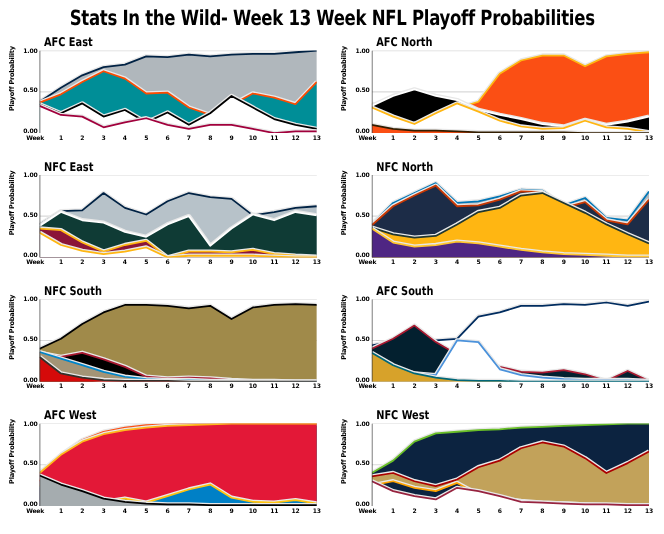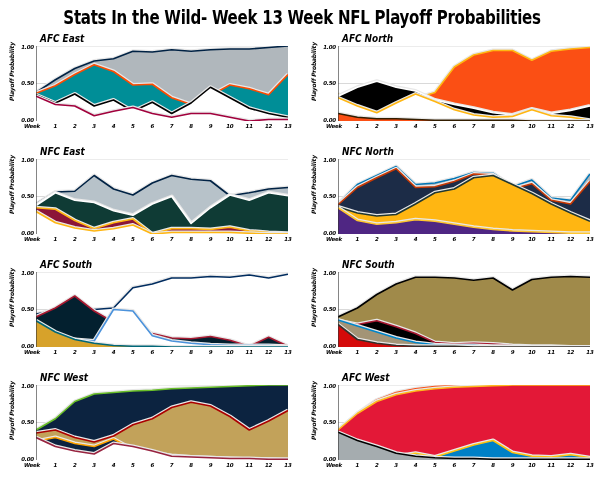--- a/index.html
+++ b/index.html
@@ -11,21 +11,21 @@
   #page-title{
     width:604px;text-align:center;
     font-size:19px;font-weight:bold;letter-spacing:-0.3px;
     color:#000;padding-top:5px;height:25px;line-height:25px;
     white-space:nowrap;
     font-family:"DejaVu Sans Condensed","DejaVu Sans",sans-serif;
     transform:scaleX(0.88);transform-origin:center center;
   }
   #grid{
     position:absolute;top:30px;left:0;width:560px;height:455px;
-    display:grid;grid-template-columns:302px 302px;grid-template-rows:113px 113px 113px 116px;font-style:italic;
+    display:grid;grid-template-columns:302px 302px;grid-template-rows:113px 113px 113px 116px;
   }
   .panel{position:relative;}
   .panel-title{
     position:absolute;left:40px;top:2px;
     font-size:11px;font-weight:bold;color:#000;
     font-family:"DejaVu Sans Condensed","DejaVu Sans",sans-serif;
     transform:scaleX(0.9);transform-origin:left center;white-space:nowrap;
   }
   .ylabel{
     position:absolute;left:-22px;top:38px;width:66px;
@@ -255,20 +255,71 @@
         <div class="xtick" style="left: 163.692px;">7</div>
         <div class="xtick" style="left: 183.077px;">8</div>
         <div class="xtick" style="left: 202.462px;">9</div>
         <div class="xtick" style="left: 221.846px;">10</div>
         <div class="xtick" style="left: 241.231px;">11</div>
         <div class="xtick" style="left: 260.615px;">12</div>
         <div class="xtick" style="left: 280px;">13</div>
       </div>
     </div>
     <div class="panel">
+      <div class="panel-title">NFC South</div>
+      <div class="ylabel">Playoff Probability</div>
+      <div class="ytick yt-100">1.00</div>
+      <div class="ytick yt-050">0.50</div>
+      <div class="ytick yt-000">0.00</div>
+      <div class="plotwrap">
+        <svg class="svgplot" viewBox="0 0 252 75" preserveAspectRatio="none">
+          <line x1="0" x2="266" y1="0" y2="0" stroke="#d9d9d9" stroke-width="1"></line>
+          <line x1="0" x2="266" y1="37.5" y2="37.5" stroke="#d9d9d9" stroke-width="1"></line>
+          <line x1="0" x2="266" y1="75" y2="75" stroke="#555" stroke-width="1.2"></line>
+          <g>
+            <polyline points="0.00,45.00 19.38,36.00 38.77,22.50 58.15,12.00 77.54,5.25 96.92,5.25 116.31,6.00 135.69,8.25 155.08,6.00 174.46,18.00 193.85,7.50 213.23,5.25 232.62,4.50 252.00,5.25" fill="none" stroke="#e8e8e8" stroke-width="4" stroke-linejoin="round"></polyline>
+            <path d="M 0.00,75 L 0.00,45.00 L 19.38,36.00 L 38.77,22.50 L 58.15,12.00 L 77.54,5.25 L 96.92,5.25 L 116.31,6.00 L 135.69,8.25 L 155.08,6.00 L 174.46,18.00 L 193.85,7.50 L 213.23,5.25 L 232.62,4.50 L 252.00,5.25 L 252.00,75 Z" fill="#A08A4A"></path>
+            <polyline points="0.00,45.00 19.38,36.00 38.77,22.50 58.15,12.00 77.54,5.25 96.92,5.25 116.31,6.00 135.69,8.25 155.08,6.00 174.46,18.00 193.85,7.50 213.23,5.25 232.62,4.50 252.00,5.25" fill="none" stroke="#000000" stroke-width="1.6" stroke-linejoin="round"></polyline>
+          </g>
+          <g>
+            <polyline points="0.00,48.75 19.38,52.50 38.77,48.75 58.15,54.75 77.54,61.50 96.92,70.50 116.31,72.00 135.69,71.25 155.08,72.00 174.46,73.50 193.85,74.25 213.23,74.25 232.62,75.00 252.00,75.00" fill="none" stroke="#e8e8e8" stroke-width="4" stroke-linejoin="round"></polyline>
+            <path d="M 0.00,75 L 0.00,48.75 L 19.38,52.50 L 38.77,48.75 L 58.15,54.75 L 77.54,61.50 L 96.92,70.50 L 116.31,72.00 L 135.69,71.25 L 155.08,72.00 L 174.46,73.50 L 193.85,74.25 L 213.23,74.25 L 232.62,75.00 L 252.00,75.00 L 252.00,75 Z" fill="#000000"></path>
+            <polyline points="0.00,48.75 19.38,52.50 38.77,48.75 58.15,54.75 77.54,61.50 96.92,70.50 116.31,72.00 135.69,71.25 155.08,72.00 174.46,73.50 193.85,74.25 213.23,74.25 232.62,75.00 252.00,75.00" fill="none" stroke="#A71930" stroke-width="1.6" stroke-linejoin="round"></polyline>
+          </g>
+          <g>
+            <polyline points="0.00,48.00 19.38,54.00 38.77,60.00 58.15,66.00 77.54,70.50 96.92,72.75 116.31,73.50 135.69,73.50 155.08,74.25 174.46,74.25 193.85,75.00 213.23,75.00 232.62,75.00 252.00,75.00" fill="none" stroke="#e8e8e8" stroke-width="4" stroke-linejoin="round"></polyline>
+            <path d="M 0.00,75 L 0.00,48.00 L 19.38,54.00 L 38.77,60.00 L 58.15,66.00 L 77.54,70.50 L 96.92,72.75 L 116.31,73.50 L 135.69,73.50 L 155.08,74.25 L 174.46,74.25 L 193.85,75.00 L 213.23,75.00 L 232.62,75.00 L 252.00,75.00 L 252.00,75 Z" fill="#A39476"></path>
+            <polyline points="0.00,48.00 19.38,54.00 38.77,60.00 58.15,66.00 77.54,70.50 96.92,72.75 116.31,73.50 135.69,73.50 155.08,74.25 174.46,74.25 193.85,75.00 213.23,75.00 232.62,75.00 252.00,75.00" fill="none" stroke="#0085CA" stroke-width="1.6" stroke-linejoin="round"></polyline>
+          </g>
+          <g>
+            <polyline points="0.00,52.50 19.38,67.50 38.77,71.25 58.15,73.50 77.54,74.25 96.92,74.25 116.31,74.25 135.69,75.00 155.08,75.00 174.46,75.00 193.85,75.00 213.23,75.00 232.62,75.00 252.00,75.00" fill="none" stroke="#e8e8e8" stroke-width="4" stroke-linejoin="round"></polyline>
+            <path d="M 0.00,75 L 0.00,52.50 L 19.38,67.50 L 38.77,71.25 L 58.15,73.50 L 77.54,74.25 L 96.92,74.25 L 116.31,74.25 L 135.69,75.00 L 155.08,75.00 L 174.46,75.00 L 193.85,75.00 L 213.23,75.00 L 232.62,75.00 L 252.00,75.00 L 252.00,75 Z" fill="#D50A0A"></path>
+            <polyline points="0.00,52.50 19.38,67.50 38.77,71.25 58.15,73.50 77.54,74.25 96.92,74.25 116.31,74.25 135.69,75.00 155.08,75.00 174.46,75.00 193.85,75.00 213.23,75.00 232.62,75.00 252.00,75.00" fill="none" stroke="#34302B" stroke-width="1.6" stroke-linejoin="round"></polyline>
+          </g>
+          <line x1="0" x2="0" y1="0" y2="75" stroke="#333" stroke-width="1.2"></line>
+        </svg>
+      </div>
+      <div class="xaxis">
+        <div class="xtick xweek">Week</div>
+        <div class="xtick" style="left: 47.3846px;">1</div>
+        <div class="xtick" style="left: 66.7692px;">2</div>
+        <div class="xtick" style="left: 86.1538px;">3</div>
+        <div class="xtick" style="left: 105.538px;">4</div>
+        <div class="xtick" style="left: 124.923px;">5</div>
+        <div class="xtick" style="left: 144.308px;">6</div>
+        <div class="xtick" style="left: 163.692px;">7</div>
+        <div class="xtick" style="left: 183.077px;">8</div>
+        <div class="xtick" style="left: 202.462px;">9</div>
+        <div class="xtick" style="left: 221.846px;">10</div>
+        <div class="xtick" style="left: 241.231px;">11</div>
+        <div class="xtick" style="left: 260.615px;">12</div>
+        <div class="xtick" style="left: 280px;">13</div>
+      </div>
+    </div>
+    <div class="panel">
       <div class="panel-title">AFC South</div>
       <div class="ylabel">Playoff Probability</div>
       <div class="ytick yt-100">1.00</div>
       <div class="ytick yt-050">0.50</div>
       <div class="ytick yt-000">0.00</div>
       <div class="plotwrap">
         <svg class="svgplot" viewBox="0 0 252 75" preserveAspectRatio="none">
           <line x1="0" x2="266" y1="0" y2="0" stroke="#d9d9d9" stroke-width="1"></line>
           <line x1="0" x2="266" y1="37.5" y2="37.5" stroke="#d9d9d9" stroke-width="1"></line>
           <line x1="0" x2="266" y1="75" y2="75" stroke="#555" stroke-width="1.2"></line>
@@ -306,49 +357,49 @@
         <div class="xtick" style="left: 163.692px;">7</div>
         <div class="xtick" style="left: 183.077px;">8</div>
         <div class="xtick" style="left: 202.462px;">9</div>
         <div class="xtick" style="left: 221.846px;">10</div>
         <div class="xtick" style="left: 241.231px;">11</div>
         <div class="xtick" style="left: 260.615px;">12</div>
         <div class="xtick" style="left: 280px;">13</div>
       </div>
     </div>
     <div class="panel">
-      <div class="panel-title">NFC South</div>
-      <div class="ylabel">Playoff Probability</div>
-      <div class="ytick yt-100">1.00</div>
-      <div class="ytick yt-050">0.50</div>
-      <div class="ytick yt-000">0.00</div>
-      <div class="plotwrap">
-        <svg class="svgplot" viewBox="0 0 252 75" preserveAspectRatio="none">
-          <line x1="0" x2="266" y1="0" y2="0" stroke="#d9d9d9" stroke-width="1"></line>
-          <line x1="0" x2="266" y1="37.5" y2="37.5" stroke="#d9d9d9" stroke-width="1"></line>
-          <line x1="0" x2="266" y1="75" y2="75" stroke="#555" stroke-width="1.2"></line>
-          <g>
-            <polyline points="0.00,45.00 19.38,36.00 38.77,22.50 58.15,12.00 77.54,5.25 96.92,5.25 116.31,6.00 135.69,8.25 155.08,6.00 174.46,18.00 193.85,7.50 213.23,5.25 232.62,4.50 252.00,5.25" fill="none" stroke="#e8e8e8" stroke-width="4" stroke-linejoin="round"></polyline>
-            <path d="M 0.00,75 L 0.00,45.00 L 19.38,36.00 L 38.77,22.50 L 58.15,12.00 L 77.54,5.25 L 96.92,5.25 L 116.31,6.00 L 135.69,8.25 L 155.08,6.00 L 174.46,18.00 L 193.85,7.50 L 213.23,5.25 L 232.62,4.50 L 252.00,5.25 L 252.00,75 Z" fill="#A08A4A"></path>
-            <polyline points="0.00,45.00 19.38,36.00 38.77,22.50 58.15,12.00 77.54,5.25 96.92,5.25 116.31,6.00 135.69,8.25 155.08,6.00 174.46,18.00 193.85,7.50 213.23,5.25 232.62,4.50 252.00,5.25" fill="none" stroke="#000000" stroke-width="1.6" stroke-linejoin="round"></polyline>
-          </g>
-          <g>
-            <polyline points="0.00,48.75 19.38,52.50 38.77,48.75 58.15,54.75 77.54,61.50 96.92,70.50 116.31,72.00 135.69,71.25 155.08,72.00 174.46,73.50 193.85,74.25 213.23,74.25 232.62,75.00 252.00,75.00" fill="none" stroke="#e8e8e8" stroke-width="4" stroke-linejoin="round"></polyline>
-            <path d="M 0.00,75 L 0.00,48.75 L 19.38,52.50 L 38.77,48.75 L 58.15,54.75 L 77.54,61.50 L 96.92,70.50 L 116.31,72.00 L 135.69,71.25 L 155.08,72.00 L 174.46,73.50 L 193.85,74.25 L 213.23,74.25 L 232.62,75.00 L 252.00,75.00 L 252.00,75 Z" fill="#000000"></path>
-            <polyline points="0.00,48.75 19.38,52.50 38.77,48.75 58.15,54.75 77.54,61.50 96.92,70.50 116.31,72.00 135.69,71.25 155.08,72.00 174.46,73.50 193.85,74.25 213.23,74.25 232.62,75.00 252.00,75.00" fill="none" stroke="#A71930" stroke-width="1.6" stroke-linejoin="round"></polyline>
-          </g>
-          <g>
-            <polyline points="0.00,48.00 19.38,54.00 38.77,60.00 58.15,66.00 77.54,70.50 96.92,72.75 116.31,73.50 135.69,73.50 155.08,74.25 174.46,74.25 193.85,75.00 213.23,75.00 232.62,75.00 252.00,75.00" fill="none" stroke="#e8e8e8" stroke-width="4" stroke-linejoin="round"></polyline>
-            <path d="M 0.00,75 L 0.00,48.00 L 19.38,54.00 L 38.77,60.00 L 58.15,66.00 L 77.54,70.50 L 96.92,72.75 L 116.31,73.50 L 135.69,73.50 L 155.08,74.25 L 174.46,74.25 L 193.85,75.00 L 213.23,75.00 L 232.62,75.00 L 252.00,75.00 L 252.00,75 Z" fill="#A39476"></path>
-            <polyline points="0.00,48.00 19.38,54.00 38.77,60.00 58.15,66.00 77.54,70.50 96.92,72.75 116.31,73.50 135.69,73.50 155.08,74.25 174.46,74.25 193.85,75.00 213.23,75.00 232.62,75.00 252.00,75.00" fill="none" stroke="#0085CA" stroke-width="1.6" stroke-linejoin="round"></polyline>
-          </g>
-          <g>
-            <polyline points="0.00,52.50 19.38,67.50 38.77,71.25 58.15,73.50 77.54,74.25 96.92,74.25 116.31,74.25 135.69,75.00 155.08,75.00 174.46,75.00 193.85,75.00 213.23,75.00 232.62,75.00 252.00,75.00" fill="none" stroke="#e8e8e8" stroke-width="4" stroke-linejoin="round"></polyline>
-            <path d="M 0.00,75 L 0.00,52.50 L 19.38,67.50 L 38.77,71.25 L 58.15,73.50 L 77.54,74.25 L 96.92,74.25 L 116.31,74.25 L 135.69,75.00 L 155.08,75.00 L 174.46,75.00 L 193.85,75.00 L 213.23,75.00 L 232.62,75.00 L 252.00,75.00 L 252.00,75 Z" fill="#D50A0A"></path>
-            <polyline points="0.00,52.50 19.38,67.50 38.77,71.25 58.15,73.50 77.54,74.25 96.92,74.25 116.31,74.25 135.69,75.00 155.08,75.00 174.46,75.00 193.85,75.00 213.23,75.00 232.62,75.00 252.00,75.00" fill="none" stroke="#34302B" stroke-width="1.6" stroke-linejoin="round"></polyline>
+      <div class="panel-title">AFC West</div>
+      <div class="ylabel">Playoff Probability</div>
+      <div class="ytick yt-100">1.00</div>
+      <div class="ytick yt-050">0.50</div>
+      <div class="ytick yt-000">0.00</div>
+      <div class="plotwrap">
+        <svg class="svgplot" viewBox="0 0 252 75" preserveAspectRatio="none">
+          <line x1="0" x2="266" y1="0" y2="0" stroke="#d9d9d9" stroke-width="1"></line>
+          <line x1="0" x2="266" y1="37.5" y2="37.5" stroke="#d9d9d9" stroke-width="1"></line>
+          <line x1="0" x2="266" y1="75" y2="75" stroke="#555" stroke-width="1.2"></line>
+          <g>
+            <polyline points="0.00,52.50 19.38,28.50 38.77,15.00 58.15,7.50 77.54,3.75 96.92,1.50 116.31,0.75 135.69,0.00 155.08,0.00 174.46,0.00 193.85,0.00 213.23,0.00 232.62,0.00 252.00,0.00" fill="none" stroke="#e8e8e8" stroke-width="4" stroke-linejoin="round"></polyline>
+            <path d="M 0.00,75 L 0.00,52.50 L 19.38,28.50 L 38.77,15.00 L 58.15,7.50 L 77.54,3.75 L 96.92,1.50 L 116.31,0.75 L 135.69,0.00 L 155.08,0.00 L 174.46,0.00 L 193.85,0.00 L 213.23,0.00 L 232.62,0.00 L 252.00,0.00 L 252.00,75 Z" fill="#002244"></path>
+            <polyline points="0.00,52.50 19.38,28.50 38.77,15.00 58.15,7.50 77.54,3.75 96.92,1.50 116.31,0.75 135.69,0.00 155.08,0.00 174.46,0.00 193.85,0.00 213.23,0.00 232.62,0.00 252.00,0.00" fill="none" stroke="#FB4F14" stroke-width="1.6" stroke-linejoin="round"></polyline>
+          </g>
+          <g>
+            <polyline points="0.00,45.00 19.38,28.50 38.77,16.50 58.15,9.75 77.54,6.00 96.92,3.75 116.31,2.25 135.69,1.50 155.08,0.75 174.46,0.00 193.85,0.00 213.23,0.00 232.62,0.00 252.00,0.00" fill="none" stroke="#e8e8e8" stroke-width="4" stroke-linejoin="round"></polyline>
+            <path d="M 0.00,75 L 0.00,45.00 L 19.38,28.50 L 38.77,16.50 L 58.15,9.75 L 77.54,6.00 L 96.92,3.75 L 116.31,2.25 L 135.69,1.50 L 155.08,0.75 L 174.46,0.00 L 193.85,0.00 L 213.23,0.00 L 232.62,0.00 L 252.00,0.00 L 252.00,75 Z" fill="#E31837"></path>
+            <polyline points="0.00,45.00 19.38,28.50 38.77,16.50 58.15,9.75 77.54,6.00 96.92,3.75 116.31,2.25 135.69,1.50 155.08,0.75 174.46,0.00 193.85,0.00 213.23,0.00 232.62,0.00 252.00,0.00" fill="none" stroke="#FFB81C" stroke-width="1.6" stroke-linejoin="round"></polyline>
+          </g>
+          <g>
+            <polyline points="0.00,56.25 19.38,62.25 38.77,67.50 58.15,71.25 77.54,68.25 96.92,72.00 116.31,66.00 135.69,60.00 155.08,55.50 174.46,67.50 193.85,71.25 213.23,72.00 232.62,69.75 252.00,72.75" fill="none" stroke="#e8e8e8" stroke-width="4" stroke-linejoin="round"></polyline>
+            <path d="M 0.00,75 L 0.00,56.25 L 19.38,62.25 L 38.77,67.50 L 58.15,71.25 L 77.54,68.25 L 96.92,72.00 L 116.31,66.00 L 135.69,60.00 L 155.08,55.50 L 174.46,67.50 L 193.85,71.25 L 213.23,72.00 L 232.62,69.75 L 252.00,72.75 L 252.00,75 Z" fill="#0080C6"></path>
+            <polyline points="0.00,56.25 19.38,62.25 38.77,67.50 58.15,71.25 77.54,68.25 96.92,72.00 116.31,66.00 135.69,60.00 155.08,55.50 174.46,67.50 193.85,71.25 213.23,72.00 232.62,69.75 252.00,72.75" fill="none" stroke="#FFC20E" stroke-width="1.6" stroke-linejoin="round"></polyline>
+          </g>
+          <g>
+            <polyline points="0.00,47.25 19.38,55.50 38.77,61.50 58.15,68.25 77.54,71.25 96.92,72.75 116.31,73.50 135.69,73.50 155.08,74.25 174.46,74.25 193.85,74.25 213.23,74.25 232.62,74.25 252.00,74.25" fill="none" stroke="#e8e8e8" stroke-width="4" stroke-linejoin="round"></polyline>
+            <path d="M 0.00,75 L 0.00,47.25 L 19.38,55.50 L 38.77,61.50 L 58.15,68.25 L 77.54,71.25 L 96.92,72.75 L 116.31,73.50 L 135.69,73.50 L 155.08,74.25 L 174.46,74.25 L 193.85,74.25 L 213.23,74.25 L 232.62,74.25 L 252.00,74.25 L 252.00,75 Z" fill="#A5ACAF"></path>
+            <polyline points="0.00,47.25 19.38,55.50 38.77,61.50 58.15,68.25 77.54,71.25 96.92,72.75 116.31,73.50 135.69,73.50 155.08,74.25 174.46,74.25 193.85,74.25 213.23,74.25 232.62,74.25 252.00,74.25" fill="none" stroke="#000000" stroke-width="1.6" stroke-linejoin="round"></polyline>
           </g>
           <line x1="0" x2="0" y1="0" y2="75" stroke="#333" stroke-width="1.2"></line>
         </svg>
       </div>
       <div class="xaxis">
         <div class="xtick xweek">Week</div>
         <div class="xtick" style="left: 47.3846px;">1</div>
         <div class="xtick" style="left: 66.7692px;">2</div>
         <div class="xtick" style="left: 86.1538px;">3</div>
         <div class="xtick" style="left: 105.538px;">4</div>
@@ -407,64 +458,13 @@
         <div class="xtick" style="left: 144.308px;">6</div>
         <div class="xtick" style="left: 163.692px;">7</div>
         <div class="xtick" style="left: 183.077px;">8</div>
         <div class="xtick" style="left: 202.462px;">9</div>
         <div class="xtick" style="left: 221.846px;">10</div>
         <div class="xtick" style="left: 241.231px;">11</div>
         <div class="xtick" style="left: 260.615px;">12</div>
         <div class="xtick" style="left: 280px;">13</div>
       </div>
     </div>
-    <div class="panel">
-      <div class="panel-title">AFC West</div>
-      <div class="ylabel">Playoff Probability</div>
-      <div class="ytick yt-100">1.00</div>
-      <div class="ytick yt-050">0.50</div>
-      <div class="ytick yt-000">0.00</div>
-      <div class="plotwrap">
-        <svg class="svgplot" viewBox="0 0 252 75" preserveAspectRatio="none">
-          <line x1="0" x2="266" y1="0" y2="0" stroke="#d9d9d9" stroke-width="1"></line>
-          <line x1="0" x2="266" y1="37.5" y2="37.5" stroke="#d9d9d9" stroke-width="1"></line>
-          <line x1="0" x2="266" y1="75" y2="75" stroke="#555" stroke-width="1.2"></line>
-          <g>
-            <polyline points="0.00,52.50 19.38,28.50 38.77,15.00 58.15,7.50 77.54,3.75 96.92,1.50 116.31,0.75 135.69,0.00 155.08,0.00 174.46,0.00 193.85,0.00 213.23,0.00 232.62,0.00 252.00,0.00" fill="none" stroke="#e8e8e8" stroke-width="4" stroke-linejoin="round"></polyline>
-            <path d="M 0.00,75 L 0.00,52.50 L 19.38,28.50 L 38.77,15.00 L 58.15,7.50 L 77.54,3.75 L 96.92,1.50 L 116.31,0.75 L 135.69,0.00 L 155.08,0.00 L 174.46,0.00 L 193.85,0.00 L 213.23,0.00 L 232.62,0.00 L 252.00,0.00 L 252.00,75 Z" fill="#002244"></path>
-            <polyline points="0.00,52.50 19.38,28.50 38.77,15.00 58.15,7.50 77.54,3.75 96.92,1.50 116.31,0.75 135.69,0.00 155.08,0.00 174.46,0.00 193.85,0.00 213.23,0.00 232.62,0.00 252.00,0.00" fill="none" stroke="#FB4F14" stroke-width="1.6" stroke-linejoin="round"></polyline>
-          </g>
-          <g>
-            <polyline points="0.00,45.00 19.38,28.50 38.77,16.50 58.15,9.75 77.54,6.00 96.92,3.75 116.31,2.25 135.69,1.50 155.08,0.75 174.46,0.00 193.85,0.00 213.23,0.00 232.62,0.00 252.00,0.00" fill="none" stroke="#e8e8e8" stroke-width="4" stroke-linejoin="round"></polyline>
-            <path d="M 0.00,75 L 0.00,45.00 L 19.38,28.50 L 38.77,16.50 L 58.15,9.75 L 77.54,6.00 L 96.92,3.75 L 116.31,2.25 L 135.69,1.50 L 155.08,0.75 L 174.46,0.00 L 193.85,0.00 L 213.23,0.00 L 232.62,0.00 L 252.00,0.00 L 252.00,75 Z" fill="#E31837"></path>
-            <polyline points="0.00,45.00 19.38,28.50 38.77,16.50 58.15,9.75 77.54,6.00 96.92,3.75 116.31,2.25 135.69,1.50 155.08,0.75 174.46,0.00 193.85,0.00 213.23,0.00 232.62,0.00 252.00,0.00" fill="none" stroke="#FFB81C" stroke-width="1.6" stroke-linejoin="round"></polyline>
-          </g>
-          <g>
-            <polyline points="0.00,56.25 19.38,62.25 38.77,67.50 58.15,71.25 77.54,68.25 96.92,72.00 116.31,66.00 135.69,60.00 155.08,55.50 174.46,67.50 193.85,71.25 213.23,72.00 232.62,69.75 252.00,72.75" fill="none" stroke="#e8e8e8" stroke-width="4" stroke-linejoin="round"></polyline>
-            <path d="M 0.00,75 L 0.00,56.25 L 19.38,62.25 L 38.77,67.50 L 58.15,71.25 L 77.54,68.25 L 96.92,72.00 L 116.31,66.00 L 135.69,60.00 L 155.08,55.50 L 174.46,67.50 L 193.85,71.25 L 213.23,72.00 L 232.62,69.75 L 252.00,72.75 L 252.00,75 Z" fill="#0080C6"></path>
-            <polyline points="0.00,56.25 19.38,62.25 38.77,67.50 58.15,71.25 77.54,68.25 96.92,72.00 116.31,66.00 135.69,60.00 155.08,55.50 174.46,67.50 193.85,71.25 213.23,72.00 232.62,69.75 252.00,72.75" fill="none" stroke="#FFC20E" stroke-width="1.6" stroke-linejoin="round"></polyline>
-          </g>
-          <g>
-            <polyline points="0.00,47.25 19.38,55.50 38.77,61.50 58.15,68.25 77.54,71.25 96.92,72.75 116.31,73.50 135.69,73.50 155.08,74.25 174.46,74.25 193.85,74.25 213.23,74.25 232.62,74.25 252.00,74.25" fill="none" stroke="#e8e8e8" stroke-width="4" stroke-linejoin="round"></polyline>
-            <path d="M 0.00,75 L 0.00,47.25 L 19.38,55.50 L 38.77,61.50 L 58.15,68.25 L 77.54,71.25 L 96.92,72.75 L 116.31,73.50 L 135.69,73.50 L 155.08,74.25 L 174.46,74.25 L 193.85,74.25 L 213.23,74.25 L 232.62,74.25 L 252.00,74.25 L 252.00,75 Z" fill="#A5ACAF"></path>
-            <polyline points="0.00,47.25 19.38,55.50 38.77,61.50 58.15,68.25 77.54,71.25 96.92,72.75 116.31,73.50 135.69,73.50 155.08,74.25 174.46,74.25 193.85,74.25 213.23,74.25 232.62,74.25 252.00,74.25" fill="none" stroke="#000000" stroke-width="1.6" stroke-linejoin="round"></polyline>
-          </g>
-          <line x1="0" x2="0" y1="0" y2="75" stroke="#333" stroke-width="1.2"></line>
-        </svg>
-      </div>
-      <div class="xaxis">
-        <div class="xtick xweek">Week</div>
-        <div class="xtick" style="left: 47.3846px;">1</div>
-        <div class="xtick" style="left: 66.7692px;">2</div>
-        <div class="xtick" style="left: 86.1538px;">3</div>
-        <div class="xtick" style="left: 105.538px;">4</div>
-        <div class="xtick" style="left: 124.923px;">5</div>
-        <div class="xtick" style="left: 144.308px;">6</div>
-        <div class="xtick" style="left: 163.692px;">7</div>
-        <div class="xtick" style="left: 183.077px;">8</div>
-        <div class="xtick" style="left: 202.462px;">9</div>
-        <div class="xtick" style="left: 221.846px;">10</div>
-        <div class="xtick" style="left: 241.231px;">11</div>
-        <div class="xtick" style="left: 260.615px;">12</div>
-        <div class="xtick" style="left: 280px;">13</div>
-      </div>
-    </div>
   </div>
 
 </body></html>

